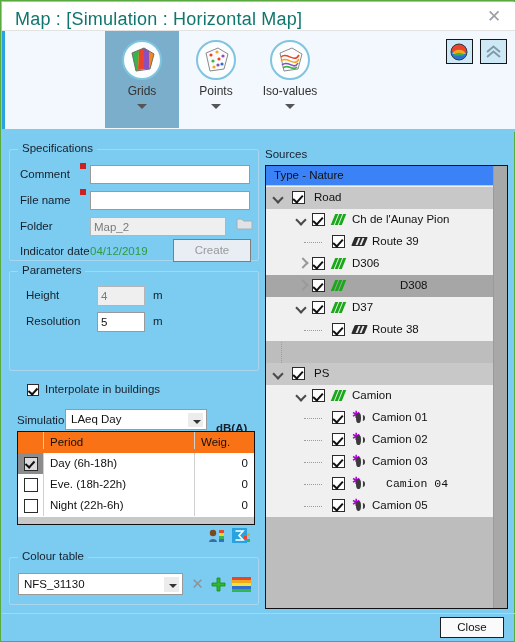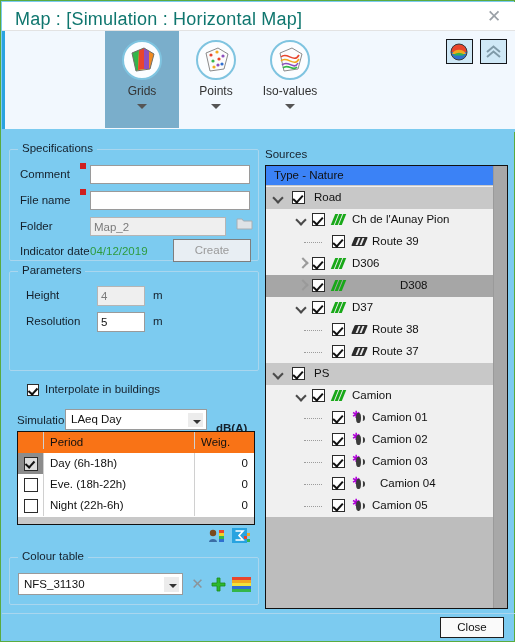--- a/index.html
+++ b/index.html
@@ -485,30 +485,20 @@
           <div class="dotted-h" style="left:38px;top:11px;width:18px;"></div>
           <div class="tchk on" style="left:66px;"></div>
           <div class="tico ico-route" style="left:86px;">
               <b></b>
               <s></s>
               <s></s>
             </div>
           <div class="tlbl" style="left:106px;">Route 38</div>
         </div>
 
-        <div class="tnode" style="top:154px;">
-          <div class="dotted-h" style="left:38px;top:11px;width:18px;"></div>
-          <div class="tchk on" style="left:66px;"></div>
-          <div class="tico ico-route" style="left:86px;">
-              <b></b>
-              <s></s>
-              <s></s>
-            </div>
-          <div class="tlbl" style="left:106px;">Route 37</div>
-        </div>
 
         <div class="tnode grp1" style="top:176px;">
           <div class="texp down" style="left:8px;"></div>
           <div class="tchk on" style="left:26px;"></div>
           <div class="tlbl" style="left:48px;">PS</div>
         </div>
 
         <div class="tnode" style="top:198px;">
           <div class="texp down" style="left:31px;"></div>
           <div class="tchk on" style="left:46px;"></div>
@@ -551,21 +541,21 @@
           <div class="tlbl" style="left:106px;">Camion 03</div>
         </div>
         <div class="tnode" style="top:286px;">
           <div class="dotted-h" style="left:38px;top:11px;width:18px;"></div>
           <div class="tchk on" style="left:66px;"></div>
           <div class="tico ico-ps" style="left:86px;">
               <span class="st">✱</span>
               <span class="sp"></span>
               <span class="sp2"></span>
             </div>
-          <div class="tlbl" style="left:114px;">Camion 04</div>
+          <div class="tlbl" style="left:120px;font-family:Liberation Mono, monospace;">Camion 04</div>
         </div>
         <div class="tnode" style="top:308px;">
           <div class="dotted-h" style="left:38px;top:11px;width:18px;"></div>
           <div class="tchk on" style="left:66px;"></div>
           <div class="tico ico-ps" style="left:86px;">
               <span class="st">✱</span>
               <span class="sp"></span>
               <span class="sp2"></span>
             </div>
           <div class="tlbl" style="left:106px;">Camion 05</div>

